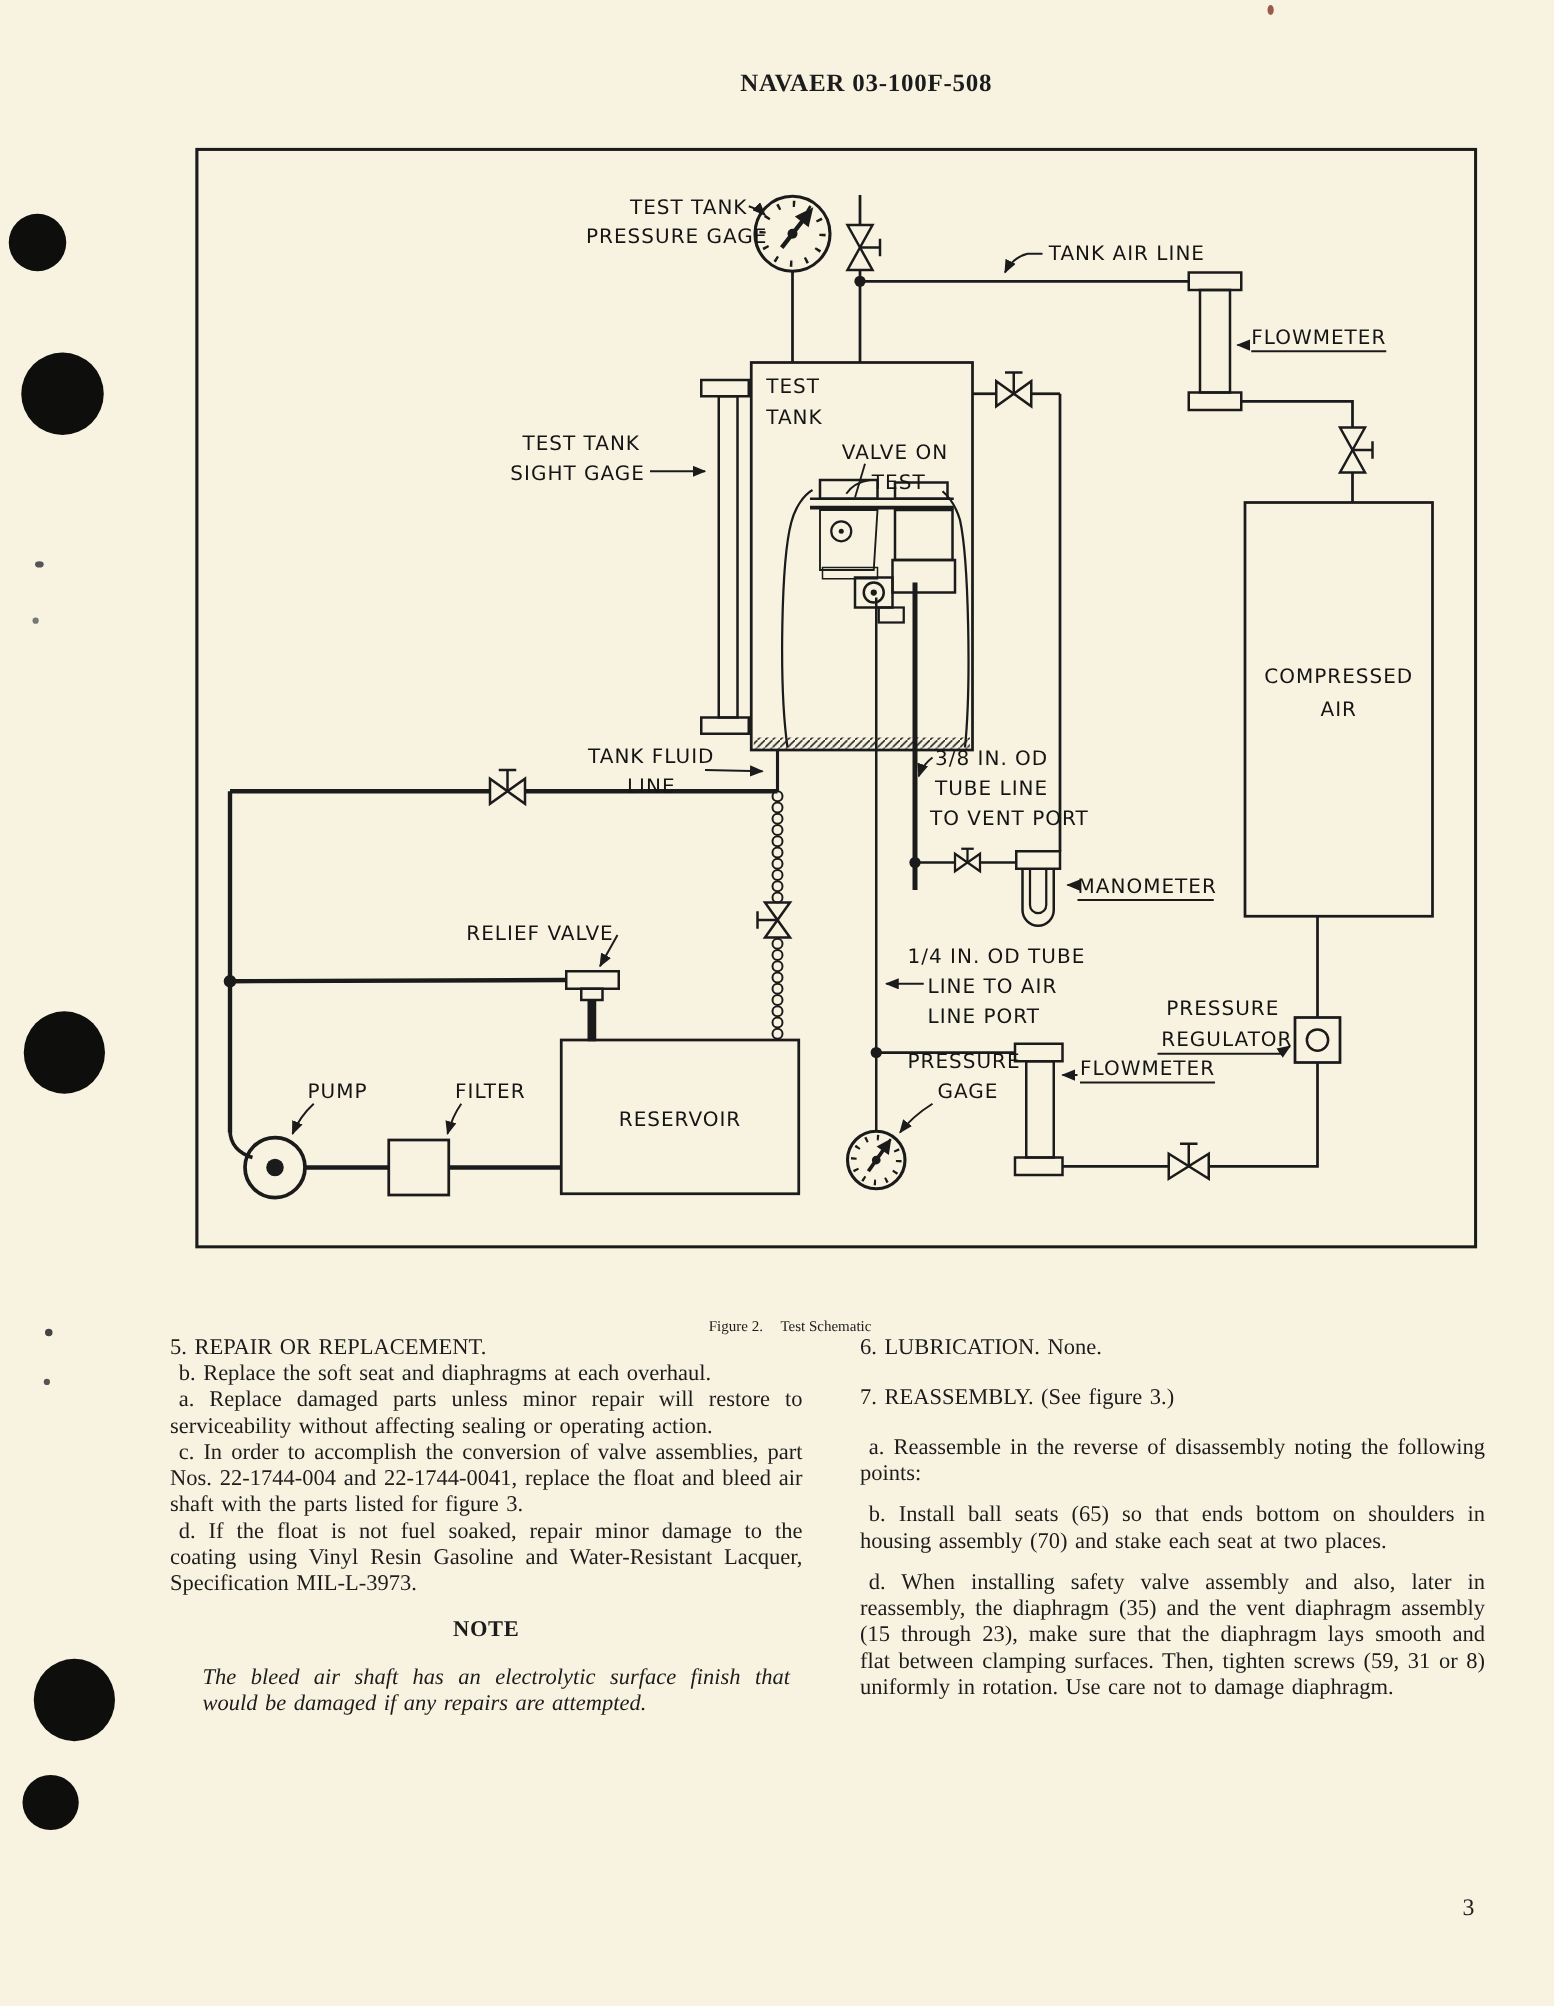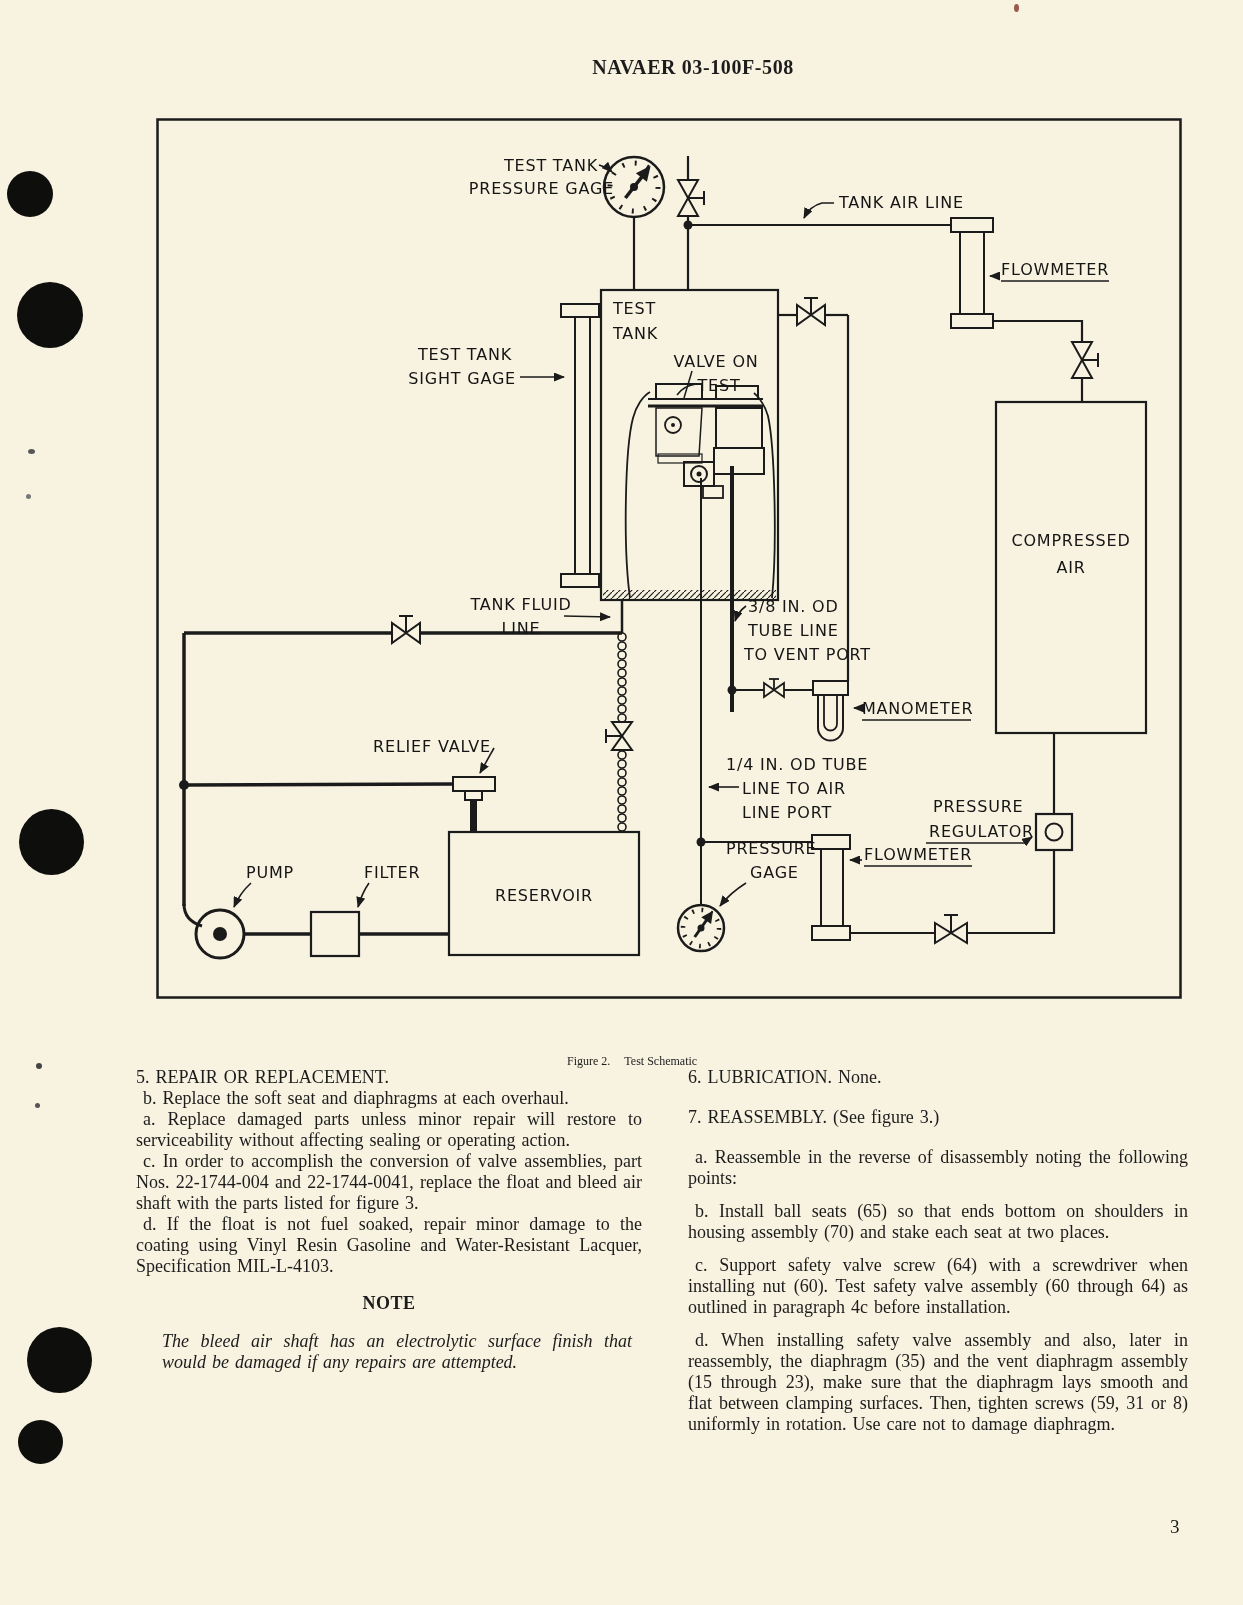--- a/index.html
+++ b/index.html
@@ -339,31 +339,30 @@
 
 <div class="caption">
   <span class="cap1">Figure 2.</span><span>Test Schematic</span>
 </div>
 
 <div class="col col-left">
   <p>5. REPAIR OR REPLACEMENT.</p>
   <p class="para">b. Replace the soft seat and diaphragms at each overhaul.</p>
   <p class="para">a. Replace damaged parts unless minor repair will restore to serviceability without affecting sealing or operating action.</p>
   <p class="para">c. In order to accomplish the conversion of valve assemblies, part Nos. 22-1744-004 and 22-1744-0041, replace the float and bleed air shaft with the parts listed for figure 3.</p>
-  <p class="para">d. If the float is not fuel soaked, repair minor damage to the coating using Vinyl Resin Gasoline and Water-Resistant Lacquer, Specification MIL-L-4103.</p>
+  <p class="para">d. If the float is not fuel soaked, repair minor damage to the coating using Vinyl Resin Gasoline and Water-Resistant Lacquer, Specification MIL-L-3973.</p>
   <p class="note-head">NOTE</p>
   <p class="note-body">The bleed air shaft has an electrolytic surface finish that would be damaged if any repairs are attempted.</p>
 </div>
 
 <div class="col col-right">
   <p class="sec">6. LUBRICATION.  None.</p>
   <p class="sec">7. REASSEMBLY.  (See figure 3.)</p>
   <p class="para">a. Reassemble in the reverse of disassembly noting the following points:</p>
   <p class="para">b. Install ball seats (65) so that ends bottom on shoulders in housing assembly (70) and stake each seat at two places.</p>
-  <p class="para">c. Support safety valve screw (64) with a screwdriver when installing nut (60).  Test safety valve assembly (60 through 64) as outlined in paragraph 4c before installation.</p>
   <p class="para">d. When installing safety valve assembly and also, later in reassembly, the diaphragm (35) and the vent diaphragm assembly (15 through 23), make sure that the diaphragm lays smooth and flat between clamping surfaces.  Then, tighten screws (59, 31 or 8) uniformly in rotation.  Use care not to damage diaphragm.</p>
 </div>
 
 <div class="pagenum">3</div>
 
 <div class="hole" style="left:7px;top:171px;width:46px;height:46px;"></div>
 <div class="hole" style="left:17px;top:282px;width:66px;height:66px;"></div>
 <div class="hole" style="left:19px;top:809px;width:65px;height:66px;"></div>
 <div class="hole" style="left:27px;top:1327px;width:65px;height:66px;"></div>
 <div class="hole" style="left:18px;top:1420px;width:45px;height:44px;"></div>

